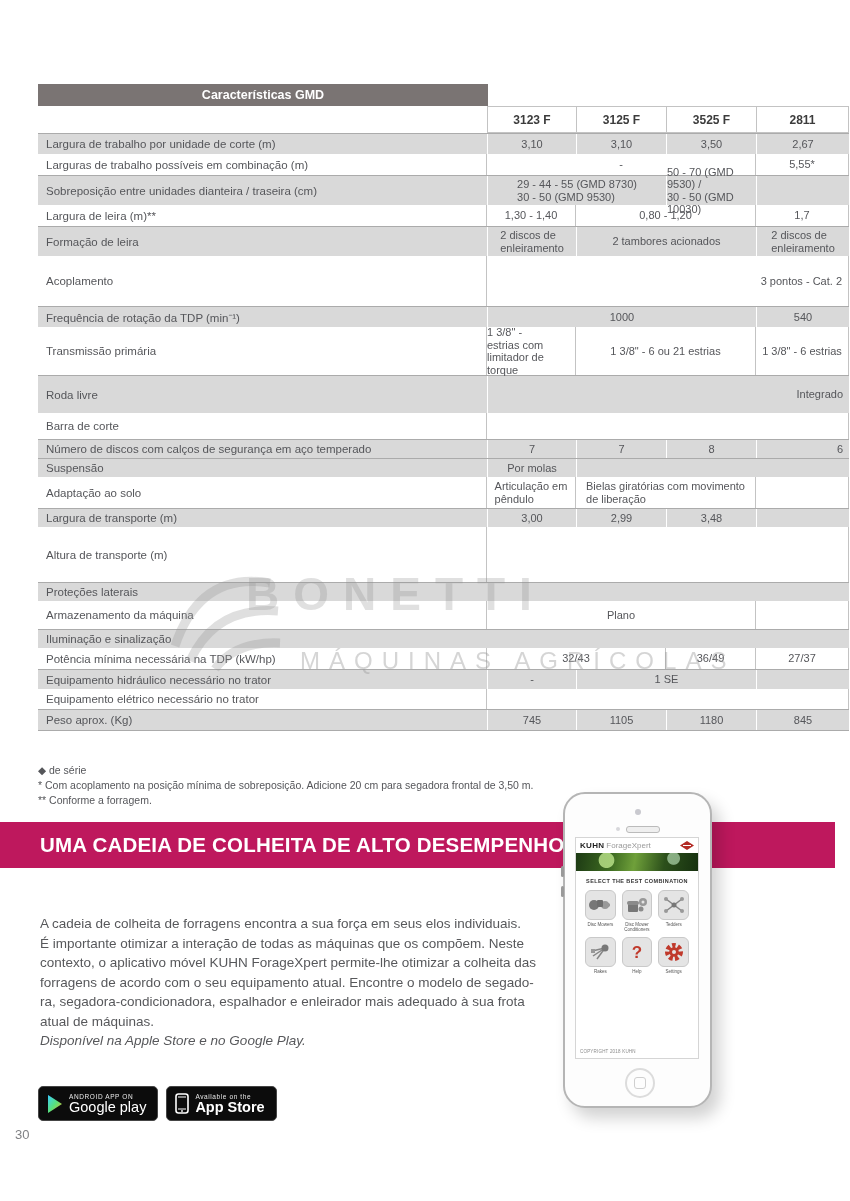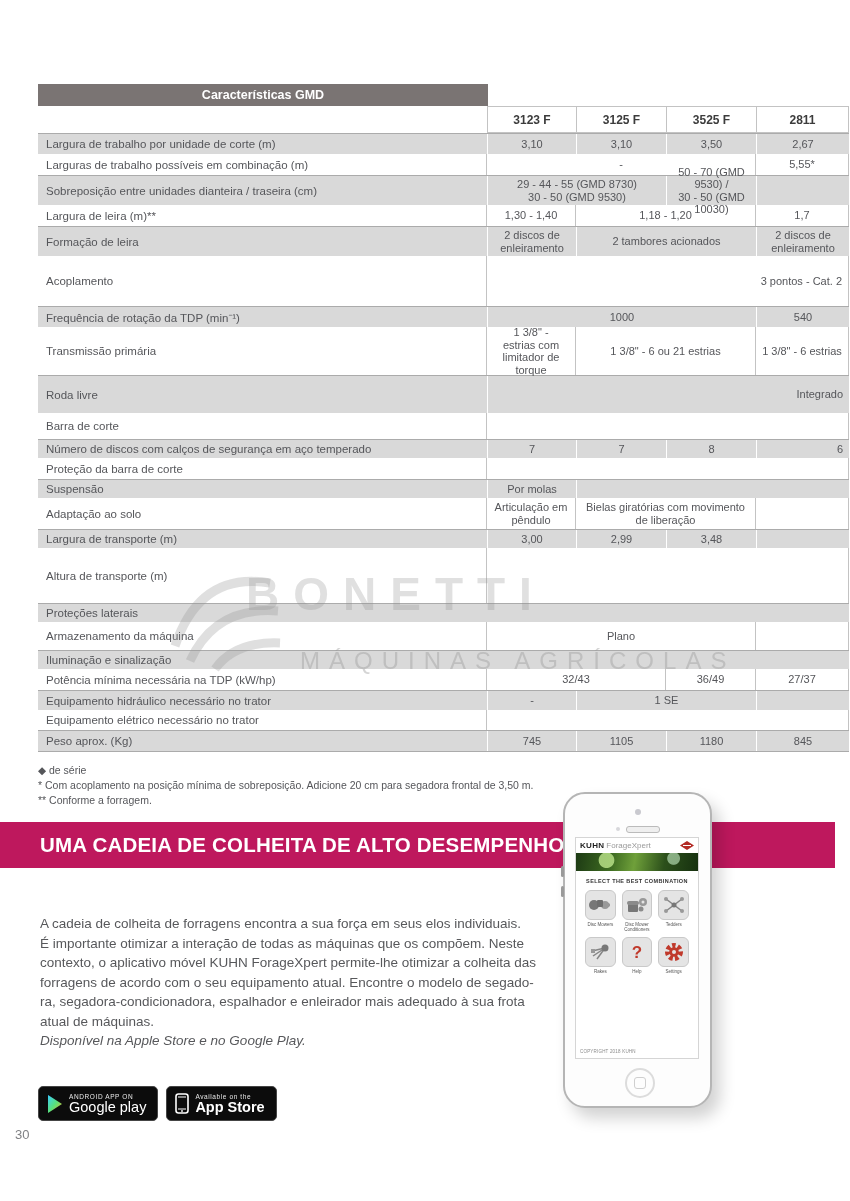--- a/index.html
+++ b/index.html
@@ -17,21 +17,21 @@
          border-left:1px solid #c3c3c3;border-top:1px solid #c3c3c3;border-bottom:1px solid #c3c3c3;}
   .hcell:last-child{border-right:1px solid #c3c3c3;}
   .table-rows{border-bottom:1px solid #ababab;}
   .trow{display:flex;box-sizing:border-box;}
   .trow.g{background:#d9d9d9;border-top:1px solid #ababab;}
   .tlabel{width:449px;box-sizing:border-box;padding-left:8px;display:flex;align-items:center;
           font-size:11.5px;}
   .tcells{display:flex;flex:1;}
   .w .tcells{border-right:1px solid #c3c3c3;}
   .tcell{box-sizing:border-box;display:flex;align-items:center;justify-content:center;
-         text-align:center;font-size:11px;line-height:12.5px;white-space:pre-line;}
+         text-align:left;font-size:11px;line-height:12.5px;white-space:pre-line;}
   .g .tcell{border-left:1px solid #fff;}
   .w .tcell{border-left:1px solid #c3c3c3;}
   .nd .tcell{border-left:none !important;}
   .tcell.r{justify-content:flex-end;padding-right:6px;text-align:right;}
 
   
   .footnotes{position:absolute;left:38px;top:763px;font-size:10.5px;line-height:15px;color:#55565a;}
 
   
   .watermark{position:absolute;left:150px;top:545px;width:580px;height:140px;pointer-events:none;z-index:3;}
@@ -138,21 +138,21 @@
 30 - 50 (GMD 9530)</div>
             <div class="tcell" style="width: 90px;">50 - 70 (GMD 9530) /
 30 - 50 (GMD 10030)</div>
             <div class="tcell" style="width: 93px;"></div>
           </div>
         </div>
         <div class="trow w" style="height: 21px;">
           <div class="tlabel">Largura de leira (m)**</div>
           <div class="tcells">
             <div class="tcell" style="width: 89px;">1,30 - 1,40</div>
-            <div class="tcell" style="width: 180px;">1,18 - 1,20</div>
+            <div class="tcell" style="width: 180px;">0,80 - 1,20</div>
             <div class="tcell" style="width: 93px;">1,7</div>
           </div>
         </div>
         <div class="trow g" style="height: 30px;">
           <div class="tlabel">Formação de leira</div>
           <div class="tcells">
             <div class="tcell" style="width: 89px;">2 discos de
 enleiramento</div>
             <div class="tcell" style="width: 180px;">2 tambores acionados</div>
             <div class="tcell" style="width: 93px;">2 discos de
@@ -194,26 +194,20 @@
             <div class="tcell" style="width: 362px;"></div>
           </div>
         </div>
         <div class="trow g" style="height: 19px;">
           <div class="tlabel">Número de discos com calços de segurança em aço temperado</div>
           <div class="tcells">
             <div class="tcell" style="width: 89px;">7</div>
             <div class="tcell" style="width: 90px;">7</div>
             <div class="tcell" style="width: 90px;">8</div>
             <div class="tcell r" style="width: 93px;">6</div>
-          </div>
-        </div>
-        <div class="trow w" style="height: 21px;">
-          <div class="tlabel">Proteção da barra de corte</div>
-          <div class="tcells">
-            <div class="tcell" style="width: 362px;"></div>
           </div>
         </div>
         <div class="trow g" style="height: 19px;">
           <div class="tlabel">Suspensão</div>
           <div class="tcells">
             <div class="tcell" style="width: 89px;">Por molas</div>
             <div class="tcell" style="width: 273px;"></div>
           </div>
         </div>
         <div class="trow w" style="height: 31px;">

